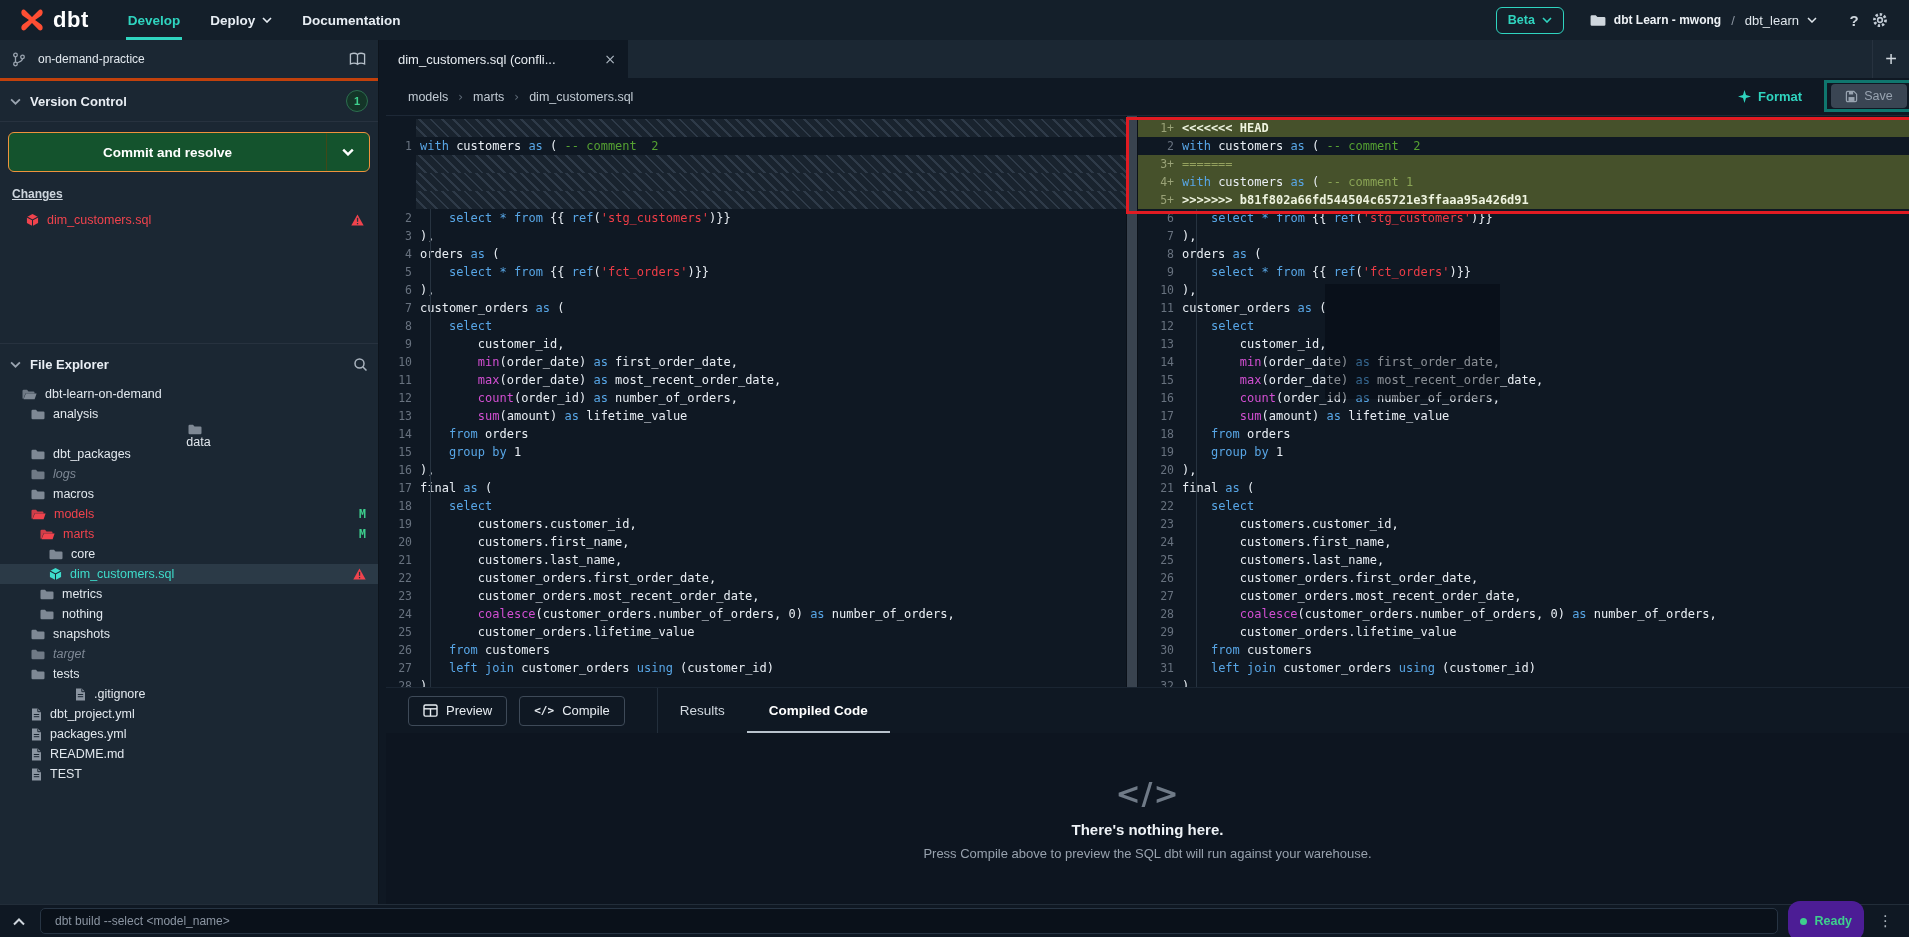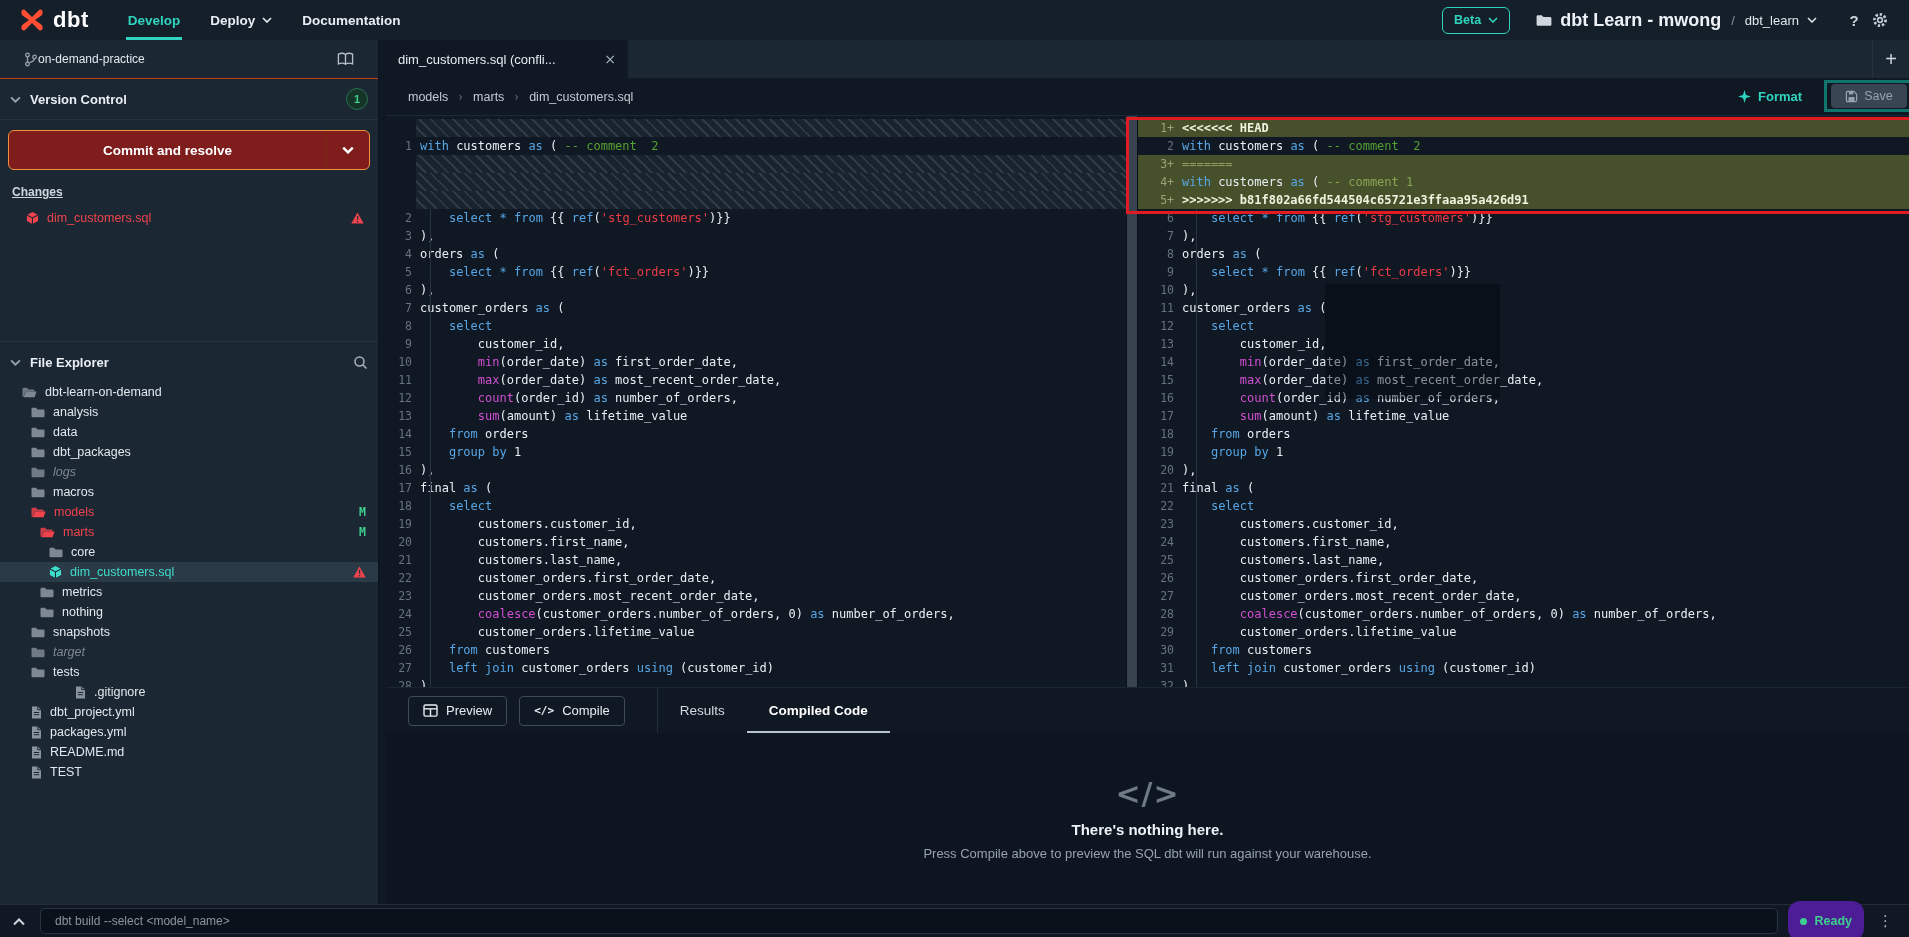--- a/index.html
+++ b/index.html
@@ -12,38 +12,38 @@
   .logo{display:flex;align-items:center;gap:7px;margin-right:24px;}
   .logo-text{font-size:22px;font-weight:bold;color:#fff;letter-spacing:.5px;}
   .nav-item{position:relative;height:40px;display:flex;align-items:center;gap:7px;padding:0 15px;
             font-size:13.5px;font-weight:bold;color:#e7edf3;cursor:pointer;}
   .nav-item.active{color:#2fd4bf;}
   .nav-item.active::after{content:"";position:absolute;left:13px;right:13px;bottom:0;height:3px;background:#2fd4bf;}
   .nav-spacer{flex:1;}
   .beta-pill{height:25px;border:1.5px solid #2fd4bf;border-radius:6px;color:#2fd4bf;font-weight:bold;font-size:12.5px;
              display:flex;align-items:center;gap:7px;padding:0 11px;margin-right:26px;cursor:pointer;}
   .acct{display:flex;align-items:center;gap:8px;margin-right:24px;cursor:pointer;}
-  .acct-name{font-size:18px;font-weight:bold;color:#eef2f6;}
+  .acct-name{font-size:12px;font-weight:bold;color:#eef2f6;}
   .acct-sep{color:#8a94a0;font-size:13px;margin:0 2px;}
   .acct-repo{font-size:13px;color:#dfe6ec;}
   .topnav-icon{display:flex;align-items:center;justify-content:center;width:26px;height:26px;cursor:pointer;}
   .help-q{font-size:15px;font-weight:bold;color:#cfd6dd;}
 
   
   .main{flex:1;display:flex;min-height:0;}
   .sidebar{flex:0 0 378px;background:#1b2733;border-right:1px solid #0d141c;display:flex;flex-direction:column;font-size:12.5px;}
-  .branch-row{height:38px;display:flex;align-items:center;gap:0;padding:0 24px;border-bottom:1px solid #c2410c;color:#e2e8ee;font-size:12px;}
+  .branch-row{height:38px;display:flex;align-items:center;gap:12px;padding:0 12px;border-bottom:3px solid #c2410c;color:#e2e8ee;font-size:12px;}
   .row-right{margin-left:auto;display:flex;align-items:center;}
   .vc-header,.fe-header{height:40px;display:flex;align-items:center;gap:9px;padding:0 10px;}
   .vc-header{border-bottom:1px solid #27323f;}
   .fe-header{border-top:1px solid #27323f;}
   .section-title{font-size:13px;font-weight:bold;color:#e9eef4;}
   .vc-badge{margin-left:auto;width:20px;height:20px;border-radius:50%;background:#143528;border:1px solid #2c6e4f;
             color:#3ecf8e;font-size:11px;font-weight:bold;display:flex;align-items:center;justify-content:center;}
-  .commit-btn{margin:10px 8px 0 8px;height:38px;background:#7f1d1d;border:1px solid #f0923c;border-radius:6px;
+  .commit-btn{margin:10px 8px 0 8px;height:38px;background:#14532d;border:1px solid #f0923c;border-radius:6px;
               display:flex;overflow:hidden;cursor:pointer;}
   .commit-main{flex:1;display:flex;align-items:center;justify-content:center;color:#fff;font-weight:bold;font-size:13.5px;}
   .commit-caret{flex:0 0 42px;display:flex;align-items:center;justify-content:center;border-left:1px solid rgba(120,60,0,.45);}
   .changes-label{margin:15px 12px 0 12px;height:18px;font-size:12px;font-weight:bold;color:#cdd5dd;text-decoration:underline;}
   .change-item{margin-top:4px;height:22px;display:flex;align-items:center;gap:8px;padding:0 14px 0 26px;color:#f0434d;cursor:pointer;}
   .fe-spacer{height:112px;}
   .tree{padding-top:0;}
   .tree-row{height:20px;display:flex;align-items:center;padding-right:12px;color:#e2e8ee;cursor:pointer;}
   .tree-row .t-icon{display:flex;align-items:center;margin-right:8px;}
   .tree-row.muted{color:#7d8794;font-style:italic;}
@@ -250,21 +250,21 @@
             <span>dbt-learn-on-demand</span>
           </div>
           <div class="tree-row" style="padding-left: 31px;">
             <span class="t-icon">
               <svg width="14" height="11" viewBox="0 0 14 11">
                 <path d="M0.5 2 Q0.5 0.8 1.7 0.8 H5 L6.5 2.4 H12.3 Q13.5 2.4 13.5 3.6 V9 Q13.5 10.2 12.3 10.2 H1.7 Q0.5 10.2 0.5 9 Z" fill="#7e8894"></path>
               </svg>
             </span>
             <span>analysis</span>
           </div>
-          <div class="tree-row" style="padding-left: 31px;">
+          <div class="tree-row" style="padding-left: 31px; flex-direction: column;">
             <span class="t-icon">
               <svg width="14" height="11" viewBox="0 0 14 11">
                 <path d="M0.5 2 Q0.5 0.8 1.7 0.8 H5 L6.5 2.4 H12.3 Q13.5 2.4 13.5 3.6 V9 Q13.5 10.2 12.3 10.2 H1.7 Q0.5 10.2 0.5 9 Z" fill="#7e8894"></path>
               </svg>
             </span>
             <span>data</span>
           </div>
           <div class="tree-row" style="padding-left: 31px;">
             <span class="t-icon">
               <svg width="14" height="11" viewBox="0 0 14 11">

